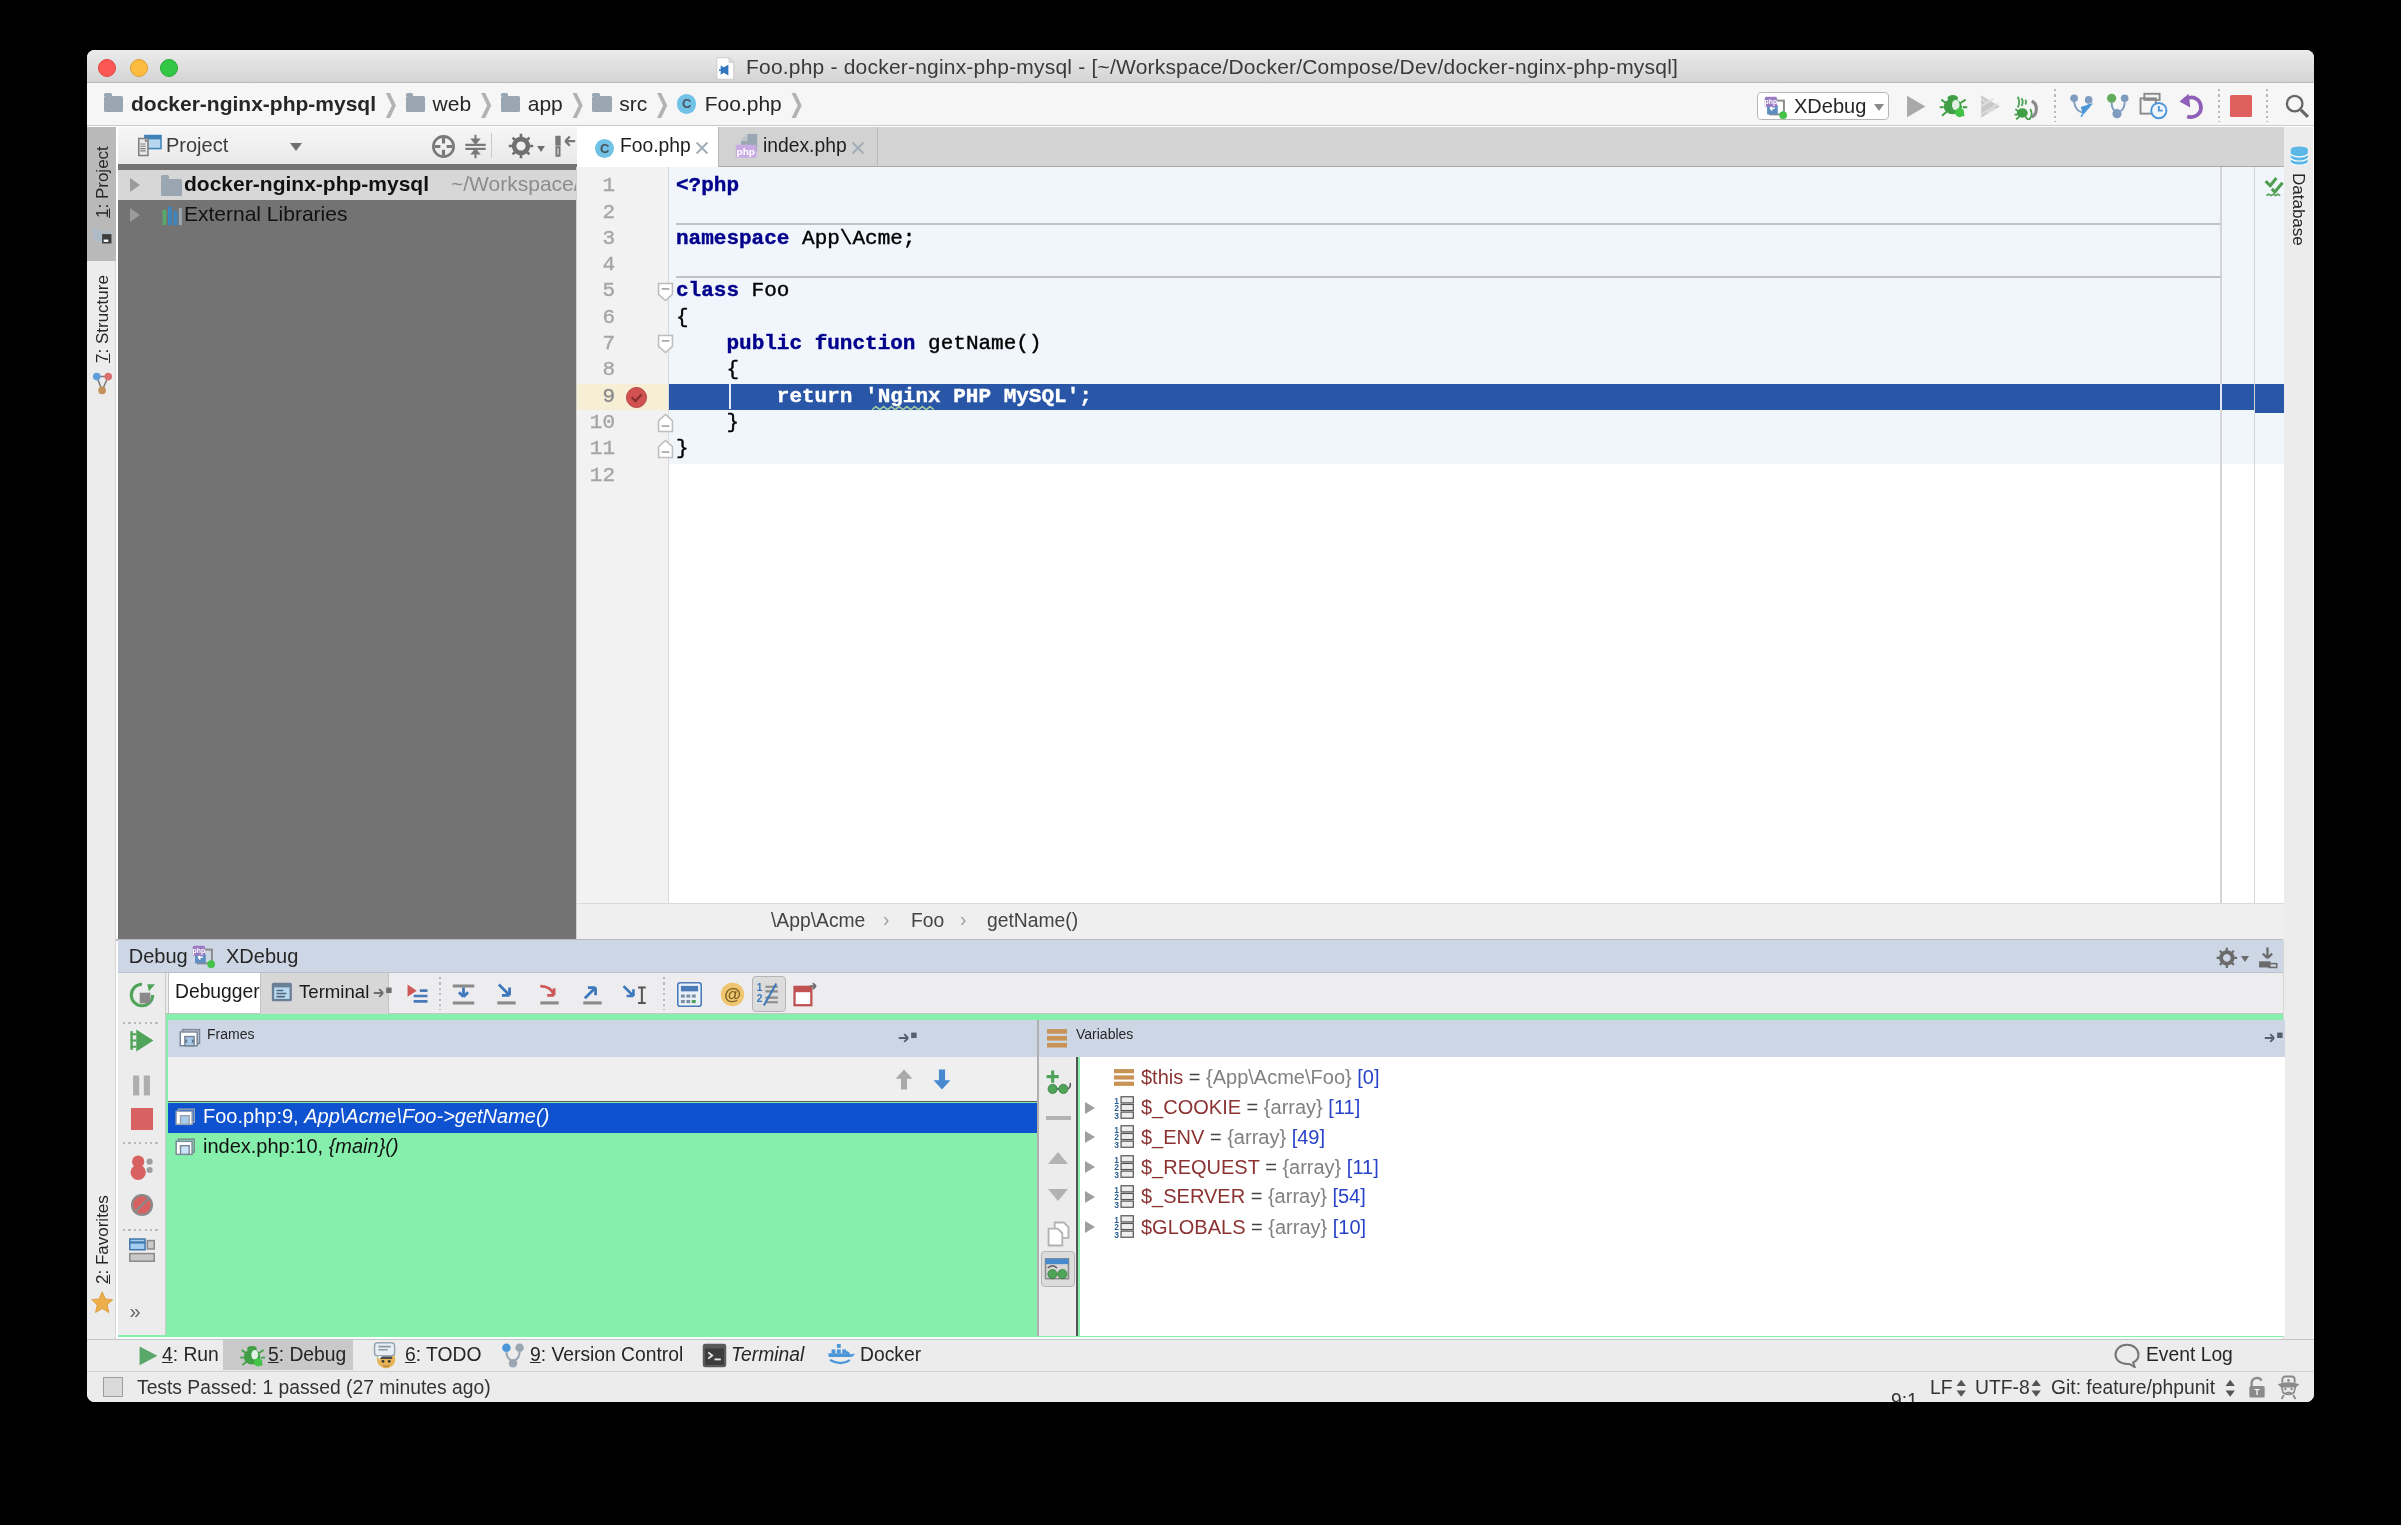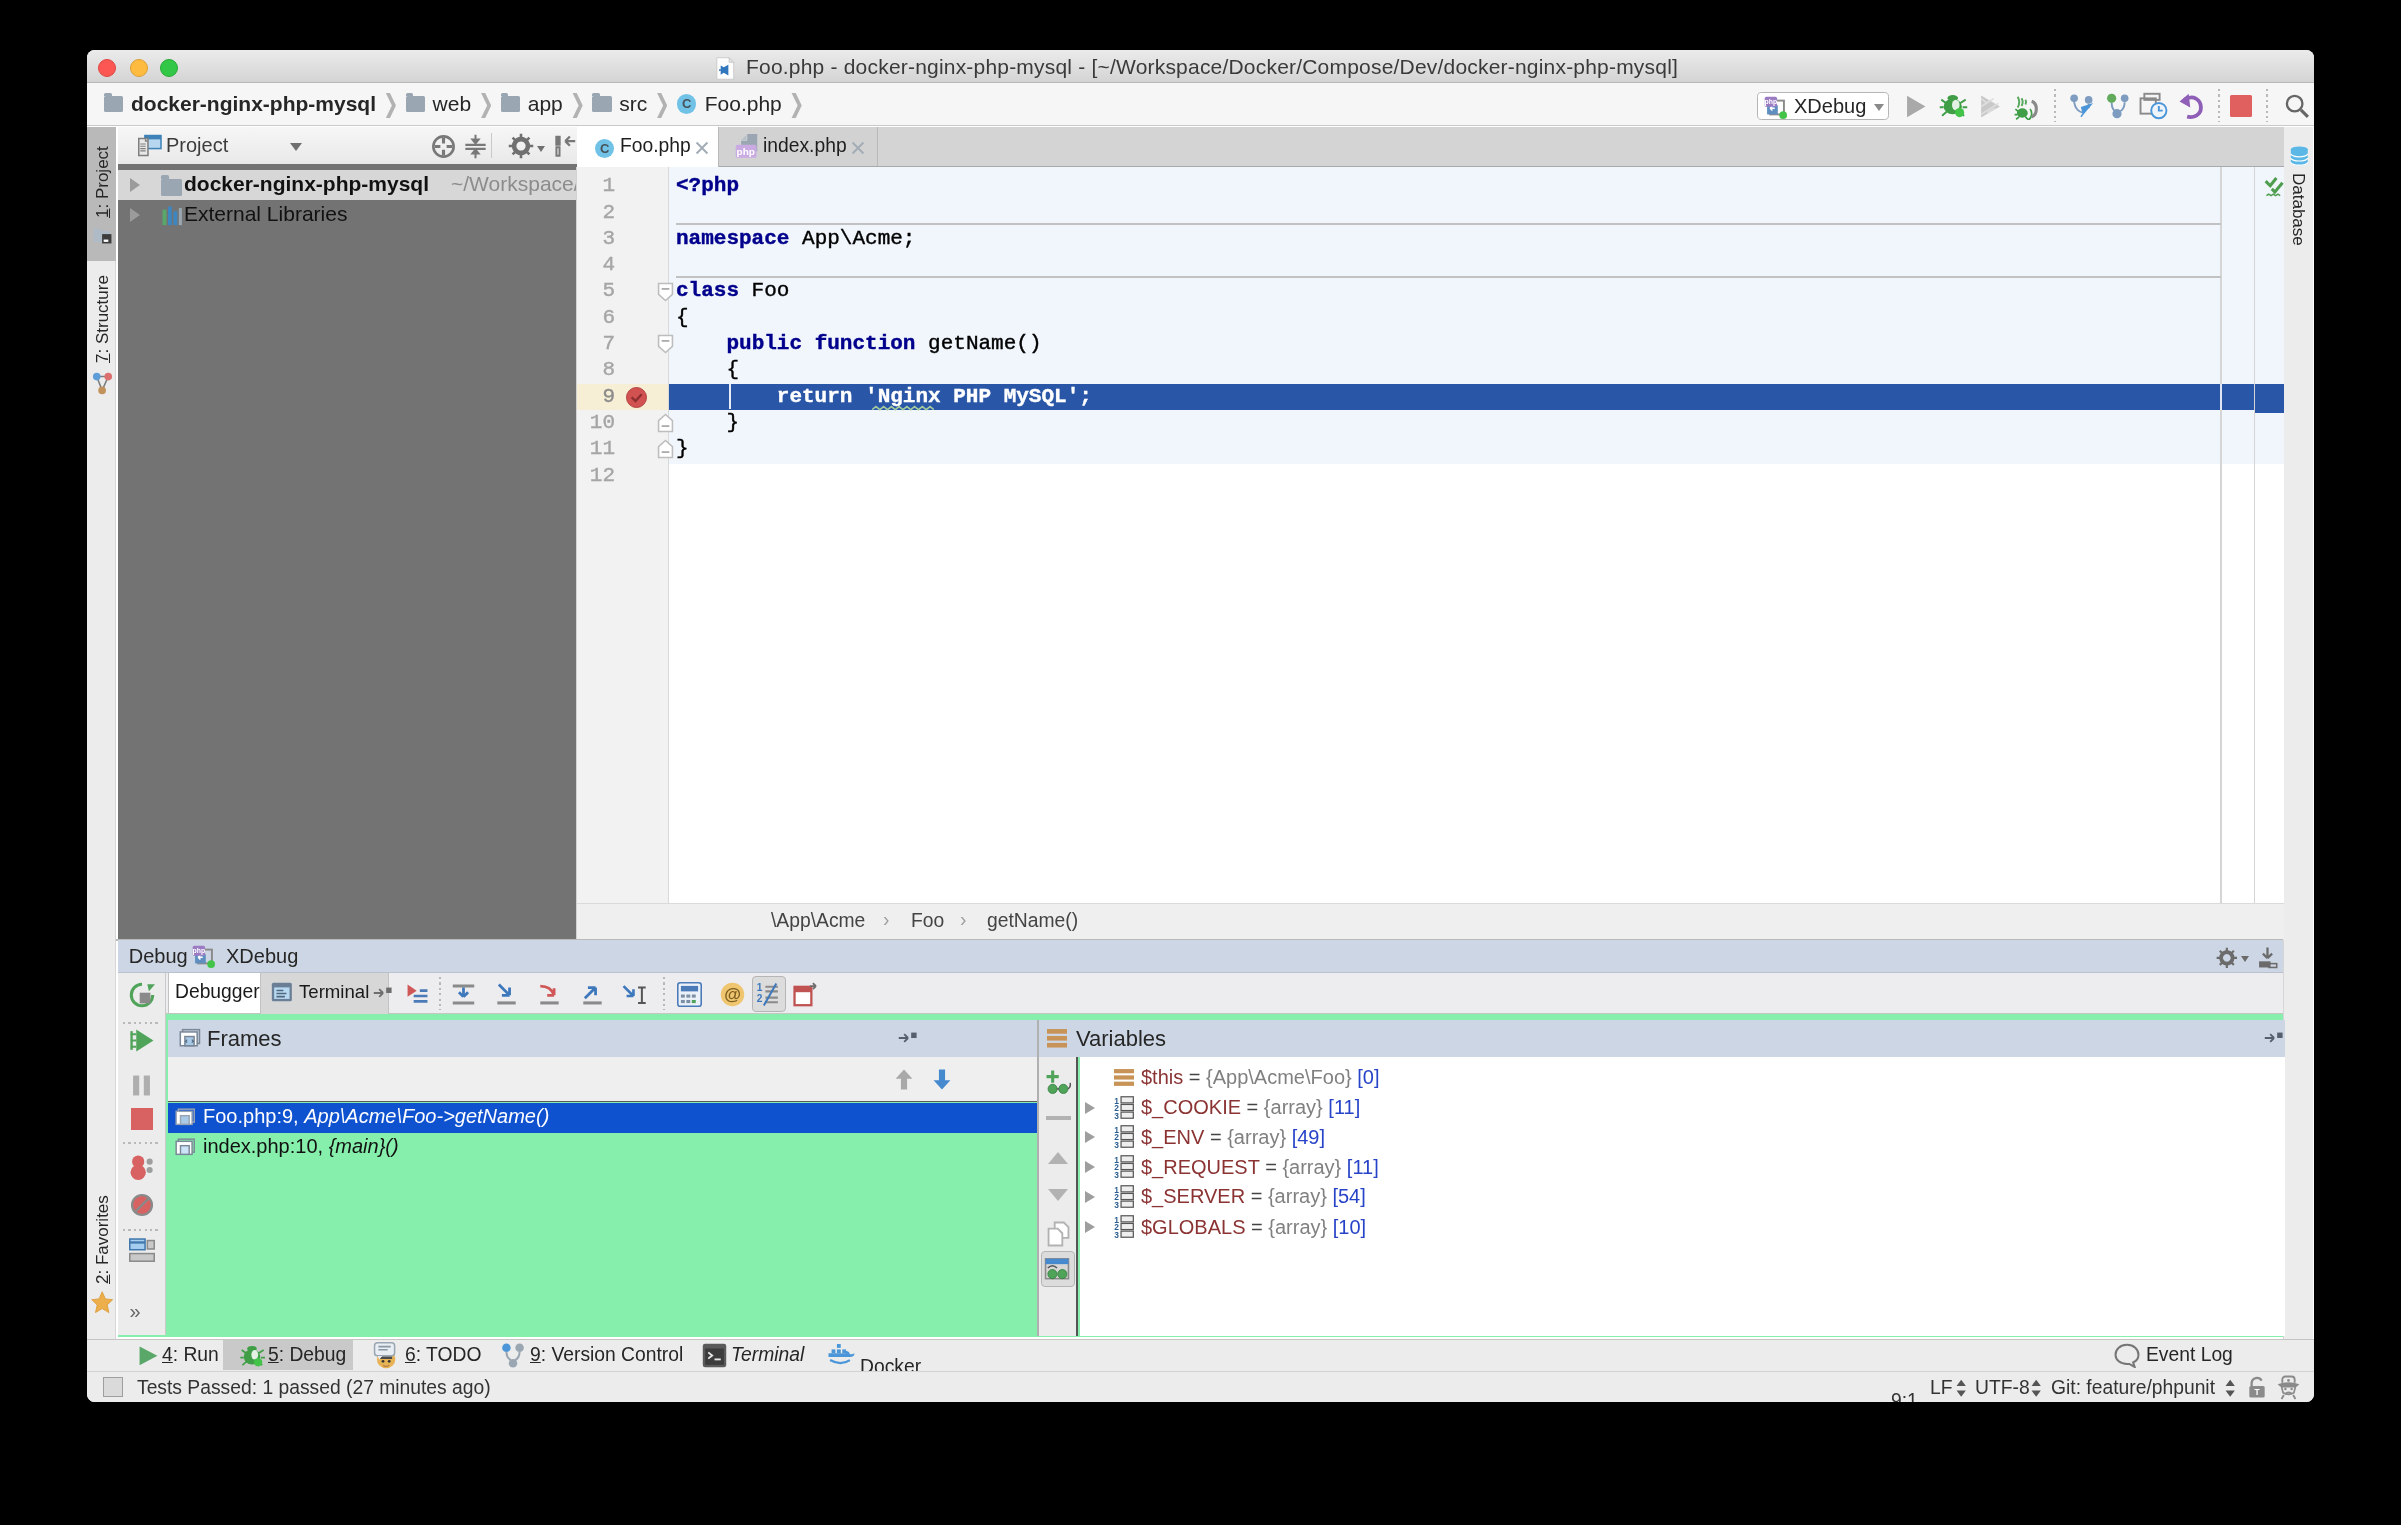--- a/index.html
+++ b/index.html
@@ -38,21 +38,21 @@
   #marginline { position:absolute; left:1643px; top:0; width:1.5px; height:737px; background:#d5d5d5; }
   #stripesep { position:absolute; left:1677px; top:0; width:0.8px; height:737px; background:#d5d5d5; }
   .msep { position:absolute; left:99px; width:1545px; height:1.5px; background:#c2c2c2; }
   
   #crumbs2 { position:absolute; left:490px; top:853px; width:1707px; height:37px; background:#efefef; border-top:0.8px solid #dadada; font-size:19.3px; color:#444; }
   
   #debug { position:absolute; left:31px; top:890px; width:2165px; height:397px; background:#86efac; }
   #dbg-head { position:absolute; left:0; top:0; width:100%; height:33px; background:#cdd6e4; border-bottom:0.8px solid #bac1cc; font-size:20px; color:#262626; }
   #dbg-toolrow { position:absolute; left:48px; top:33px; width:2117px; height:41px; background:#ededef; border-bottom:0.8px solid #c5c5c5; }
   #dbg-leftcol { position:absolute; left:0; top:33px; width:48px; height:362px; background:#ececec; border-right:1.5px solid #c9c9c9; }
-  .phead { position:absolute; top:80px; height:37px; background:#cdd6e4; font-size:22px; color:#262626; }
+  .phead { position:absolute; top:80px; height:37px; background:#cdd6e4; font-size:14px; color:#262626; }
   
   #bottombar { position:absolute; left:0; top:1289px; width:2227px; height:32px; background:#ececec; border-top:1.5px solid #c4c4c4; font-size:19.3px; color:#262626; }
   #statusbar { position:absolute; left:0; top:1321px; width:2227px; height:31px; background:#ececec; border-top:0.8px solid #d2d2d2; font-size:19.3px; color:#333; }
   .und { text-decoration:underline; }
   .itl { font-style:italic; }
   .vname { color:#8b3333; }
   .veq { color:#444; }
   .vval { color:#808080; }
   .vnum { color:#2743c8; }
   .trirt2 { width:0; height:0; border-left:10px solid #9e9e9e; border-top:6.2px solid transparent; border-bottom:6.2px solid transparent; }
@@ -634,21 +634,21 @@
     <svg class="abs" style="left:740px; top:3.1px;" width="29" height="25" viewBox="0 0 38 32">
         <path d="M2 14 h28 q6 0 6 -5 q-3 2 -6 1 q-1 -4 -5 -4 q-1 2 0 3 h-23 z" fill="#4a96d8" transform="translate(0,4)"></path>
         <g fill="#4a96d8">
           <rect x="6" y="8" width="5" height="5"></rect>
           <rect x="13" y="8" width="5" height="5"></rect>
           <rect x="20" y="8" width="5" height="5"></rect>
           <rect x="13" y="1" width="5" height="5"></rect>
         </g>
         <path d="M4 22 q14 8 26 0" stroke="#4a96d8" stroke-width="3" fill="none"></path>
       </svg>
-    <span class="abs" style="left:773px; top:3.9px;margin-top:12px;">Docker</span>
+    <span class="abs" style="left:773px; top:3.9px;">Docker</span>
     <svg class="abs" style="left:2027px; top:3.1px;" width="26" height="25" viewBox="0 0 34 32">
         <path d="M17 2 C8 2 2 8 2 15 C2 22 8 27 17 27 L20 27 L27 31 L25 25 C30 23 32 19 32 15 C32 8 26 2 17 2 Z" fill="none" stroke="#757575" stroke-width="2.6"></path>
       </svg>
     <span class="abs" style="left:2059px; top:3.9px;">Event Log</span>
   </div>
   <div id="statusbar">
     <div class="abs" style="left:15.5px; top:5.4px; width:20px; height:20px; background:#dadada; border:1.5px solid #9e9e9e;"></div>
     <span class="abs" style="left:50px; top:4.6px;">Tests Passed: 1 passed (27 minutes ago)</span>
     <span class="abs" style="left:1804px; top:18px;">9:1</span>
     <span class="abs" style="left:1843px; top:4.6px;">LF</span>

